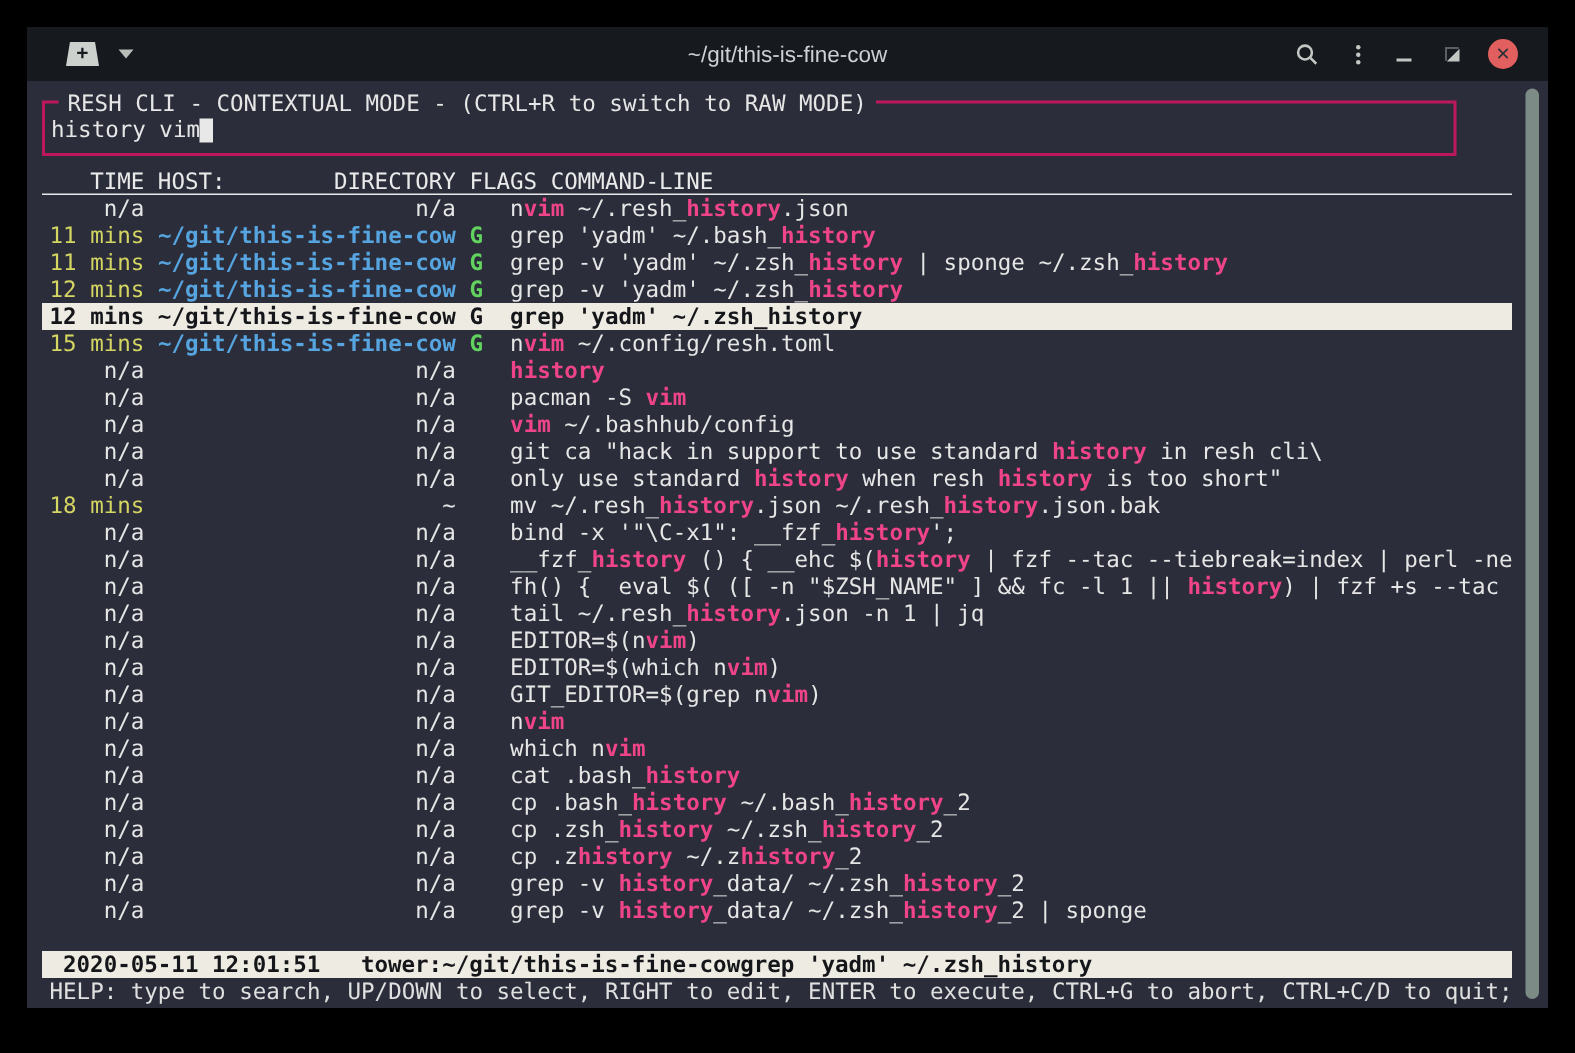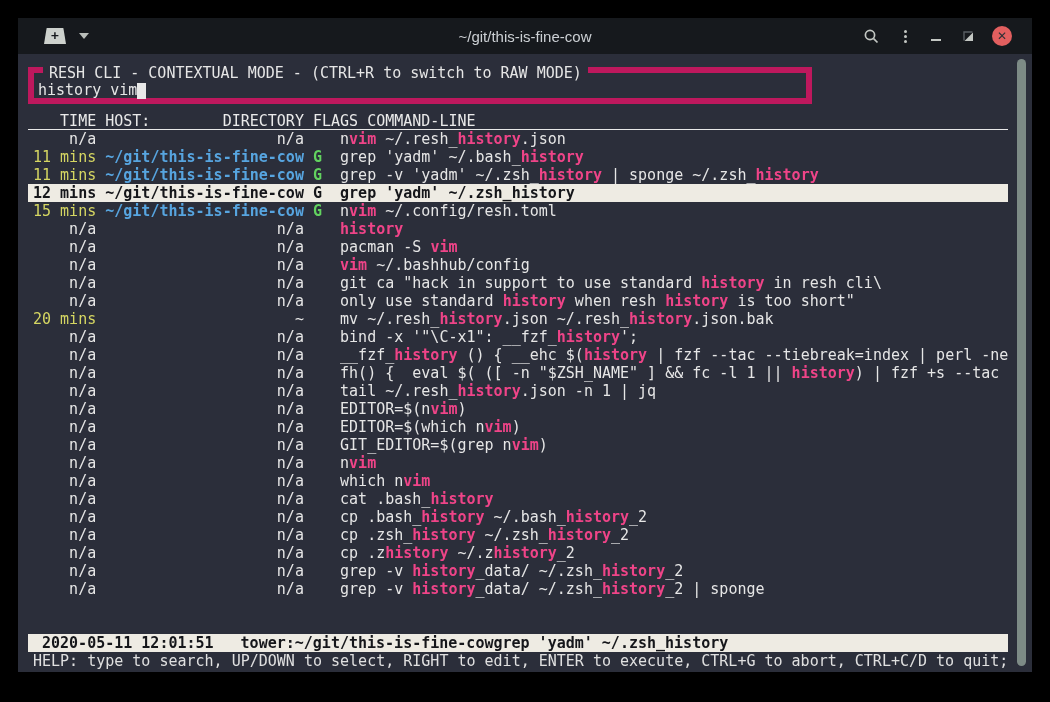--- a/index.html
+++ b/index.html
@@ -31,22 +31,22 @@
               display:flex; align-items:center; justify-content:center; }
   .gap24 { margin-right:24px; } .gap22 { margin-right:22px; }
   .gap18 { margin-right:18px; } .gap20 { margin-right:20px; }
 
   
   .term { position:absolute; top:36px; left:0; right:0; bottom:0;
           font-size:15px; line-height:18px; color:#e6e6e6; }
   .scrollbar { position:absolute; right:6px; top:5px; bottom:6px; width:9px;
                background:#7d8b86; border-radius:5px; }
 
-  .searchbox { position:absolute; top:13px; left:10px; width:784px; height:37px;
-               border:6px solid #be185d; }
+  .searchbox { position:absolute; top:13px; left:10px; width:943px; height:37px;
+               border:2px solid #be185d; }
   .searchbox .label { position:absolute; top:-9px; left:9px; background:#2b2e3a;
                       padding:0 6px; white-space:pre; color:#e6e6e6; }
   .searchbox .input { padding:8px 0 0 4px; white-space:pre; }
   .cursor { display:inline-block; width:9px; height:16px; background:#e8e8e8;
             vertical-align:text-bottom; }
 
   .header-line { position:absolute; top:58px; left:10px; width:980px; height:18px;
                  white-space:pre; padding-left:5px; color:#eaeaea;
                  border-bottom:1px solid #e8e8e8; }
 
@@ -107,28 +107,29 @@
       <span class="label">RESH CLI - CONTEXTUAL MODE - (CTRL+R to switch to RAW MODE)</span>
       <div class="input"><span>history vim</span><span class="cursor"></span></div>
     </div>
 
     <div class="header-line">   TIME HOST:        DIRECTORY FLAGS COMMAND-LINE</div>
 
     <div class="rows">
         <div class="trow"><span class="c-time">    n/a </span><span class="c-dir">                   n/a</span><span class="c-flag">    </span><span>n</span><span class="hl">vim</span><span> ~/.resh_</span><span class="hl">history</span><span>.json</span></div>
         <div class="trow"><span class="c-time yellow">11 mins </span><span class="c-dir path">~/git/this-is-fine-cow</span><span class="c-flag"> G  </span><span>grep 'yadm' ~/.bash_</span><span class="hl">history</span></div>
         <div class="trow"><span class="c-time yellow">11 mins </span><span class="c-dir path">~/git/this-is-fine-cow</span><span class="c-flag"> G  </span><span>grep -v 'yadm' ~/.zsh_</span><span class="hl">history</span><span> | sponge ~/.zsh_</span><span class="hl">history</span></div>
+        <div class="trow"><span class="c-time yellow">12 mins </span><span class="c-dir path">~/git/this-is-fine-cow</span><span class="c-flag"> G  </span><span>grep -v 'yadm' ~/.zsh_</span><span class="hl">history</span></div>
         <div class="trow sel">12 mins ~/git/this-is-fine-cow G  grep 'yadm' ~/.zsh_history</div>
         <div class="trow"><span class="c-time yellow">15 mins </span><span class="c-dir path">~/git/this-is-fine-cow</span><span class="c-flag"> G  </span><span>n</span><span class="hl">vim</span><span> ~/.config/resh.toml</span></div>
         <div class="trow"><span class="c-time">    n/a </span><span class="c-dir">                   n/a</span><span class="c-flag">    </span><span class="hl">history</span></div>
         <div class="trow"><span class="c-time">    n/a </span><span class="c-dir">                   n/a</span><span class="c-flag">    </span><span>pacman -S </span><span class="hl">vim</span></div>
         <div class="trow"><span class="c-time">    n/a </span><span class="c-dir">                   n/a</span><span class="c-flag">    </span><span class="hl">vim</span><span> ~/.bashhub/config</span></div>
         <div class="trow"><span class="c-time">    n/a </span><span class="c-dir">                   n/a</span><span class="c-flag">    </span><span>git ca "hack in support to use standard </span><span class="hl">history</span><span> in resh cli\</span></div>
         <div class="trow"><span class="c-time">    n/a </span><span class="c-dir">                   n/a</span><span class="c-flag">    </span><span>only use standard </span><span class="hl">history</span><span> when resh </span><span class="hl">history</span><span> is too short"</span></div>
-        <div class="trow"><span class="c-time yellow">20 mins </span><span class="c-dir">                     ~</span><span class="c-flag">    </span><span>mv ~/.resh_</span><span class="hl">history</span><span>.json ~/.resh_</span><span class="hl">history</span><span>.json.bak</span></div>
+        <div class="trow"><span class="c-time yellow">18 mins </span><span class="c-dir">                     ~</span><span class="c-flag">    </span><span>mv ~/.resh_</span><span class="hl">history</span><span>.json ~/.resh_</span><span class="hl">history</span><span>.json.bak</span></div>
         <div class="trow"><span class="c-time">    n/a </span><span class="c-dir">                   n/a</span><span class="c-flag">    </span><span>bind -x '"\C-x1": __fzf_</span><span class="hl">history</span><span>';</span></div>
         <div class="trow"><span class="c-time">    n/a </span><span class="c-dir">                   n/a</span><span class="c-flag">    </span><span>__fzf_</span><span class="hl">history</span><span> () { __ehc $(</span><span class="hl">history</span><span> | fzf --tac --tiebreak=index | perl -ne</span></div>
         <div class="trow"><span class="c-time">    n/a </span><span class="c-dir">                   n/a</span><span class="c-flag">    </span><span>fh() {  eval $( ([ -n "$ZSH_NAME" ] &amp;&amp; fc -l 1 || </span><span class="hl">history</span><span>) | fzf +s --tac</span></div>
         <div class="trow"><span class="c-time">    n/a </span><span class="c-dir">                   n/a</span><span class="c-flag">    </span><span>tail ~/.resh_</span><span class="hl">history</span><span>.json -n 1 | jq</span></div>
         <div class="trow"><span class="c-time">    n/a </span><span class="c-dir">                   n/a</span><span class="c-flag">    </span><span>EDITOR=$(n</span><span class="hl">vim</span><span>)</span></div>
         <div class="trow"><span class="c-time">    n/a </span><span class="c-dir">                   n/a</span><span class="c-flag">    </span><span>EDITOR=$(which n</span><span class="hl">vim</span><span>)</span></div>
         <div class="trow"><span class="c-time">    n/a </span><span class="c-dir">                   n/a</span><span class="c-flag">    </span><span>GIT_EDITOR=$(grep n</span><span class="hl">vim</span><span>)</span></div>
         <div class="trow"><span class="c-time">    n/a </span><span class="c-dir">                   n/a</span><span class="c-flag">    </span><span>n</span><span class="hl">vim</span></div>
         <div class="trow"><span class="c-time">    n/a </span><span class="c-dir">                   n/a</span><span class="c-flag">    </span><span>which n</span><span class="hl">vim</span></div>
         <div class="trow"><span class="c-time">    n/a </span><span class="c-dir">                   n/a</span><span class="c-flag">    </span><span>cat .bash_</span><span class="hl">history</span></div>

